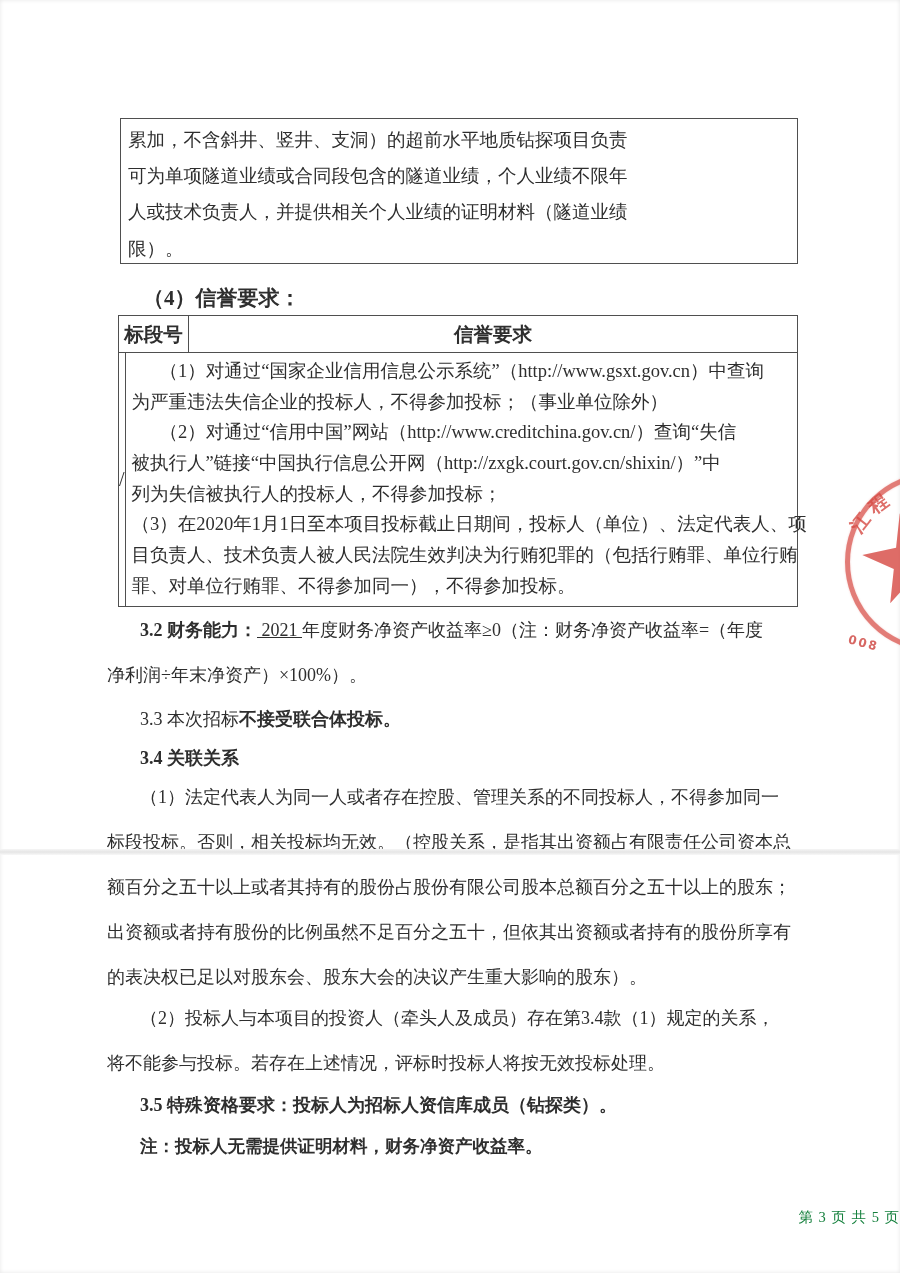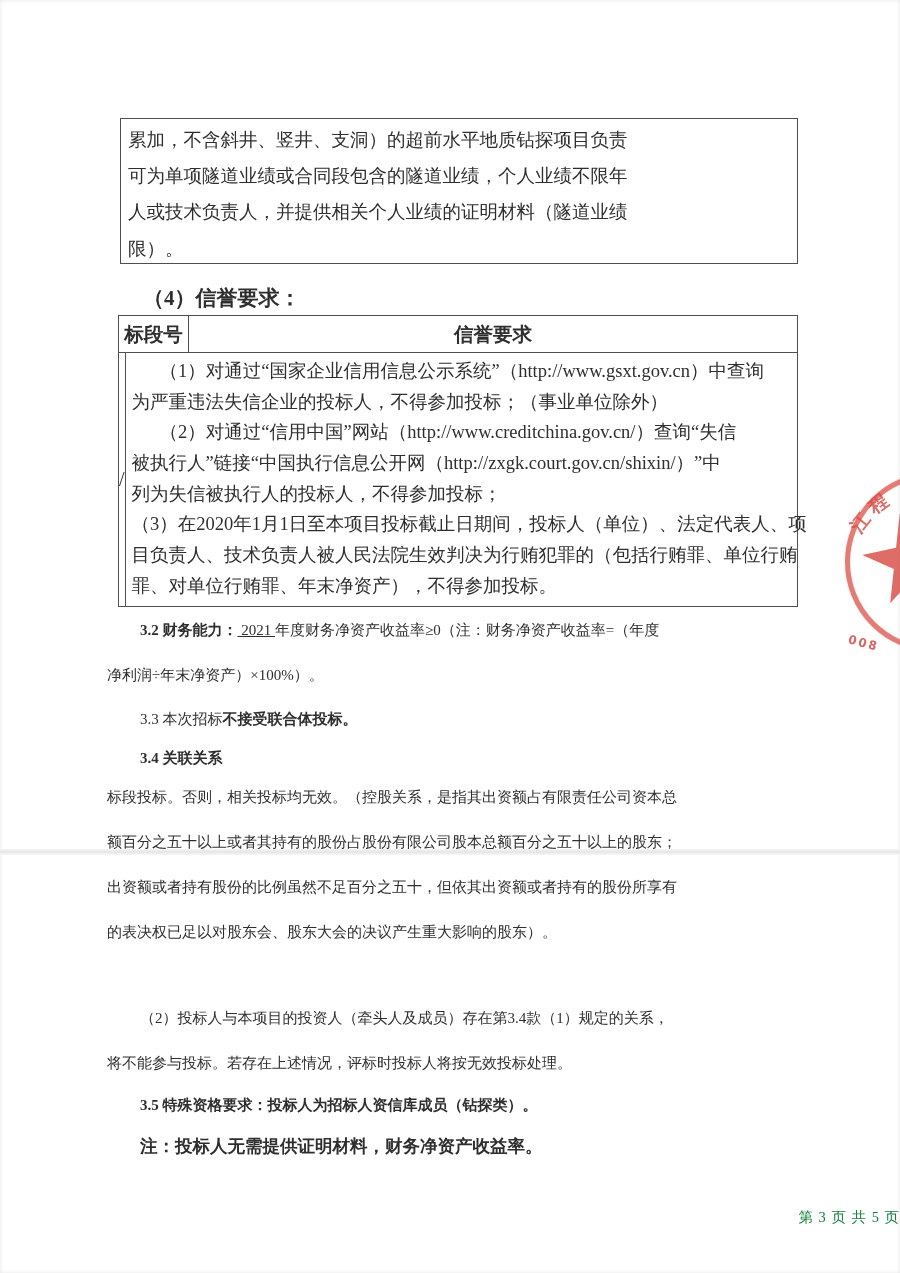--- a/index.html
+++ b/index.html
@@ -25,21 +25,21 @@
   .t2 .hc{display:flex;align-items:center;justify-content:center;font-weight:bold;font-size:19.5px;box-sizing:border-box;}
   .t2 .hc1{width:70px;border-right:1px solid #4f4f4f;}
   .t2 .hc2{flex:1;}
   .t2 .brow{display:flex;box-sizing:border-box;}
   .t2 .bc1{width:70px;border-right:1px solid #4f4f4f;display:flex;align-items:center;justify-content:center;font-size:20px;box-sizing:border-box;}
   .t2 .bc2{flex:1;padding:3px 4px 4px 6px;box-sizing:border-box;}
   .t2 .ln{height:30.7px;line-height:30.7px;font-size:18.5px;white-space:pre;}
   .ind2{padding-left:28px;}
   
   .para{position:absolute;left:107px;width:760px;}
-  .para .ln{height:45px;line-height:45px;font-size:15px;white-space:pre;}
+  .para .ln{height:45px;line-height:45px;font-size:18px;white-space:pre;}
   .indent{padding-left:33px;}
   .heading{font-weight:bold;}
   .small-ln{height:40px;line-height:40px;font-size:17.5px;white-space:pre;font-weight:bold;}
   .footer{position:absolute;left:0;top:1208px;width:900px;text-align:right;font-size:14.5px;color:#15803d;letter-spacing:1px;}
   
   .seam{position:absolute;left:0;top:849px;width:900px;height:6px;
         background:linear-gradient(to bottom,#f6f6f6,#e5e5e5 50%,#f8f8f8);}
   
   .seal{position:absolute;left:0;top:0;width:900px;height:1273px;pointer-events:none;}
   .seal-ring{position:absolute;left:845px;top:472px;width:180px;height:180px;
@@ -82,39 +82,40 @@
     <div class="brow">
       <div class="bc1">/</div>
       <div class="bc2">
         <div class="ln ind2">（1）对通过“国家企业信用信息公示系统”（http://www.gsxt.gov.cn）中查询</div>
         <div class="ln">为严重违法失信企业的投标人，不得参加投标；（事业单位除外）</div>
         <div class="ln ind2">（2）对通过“信用中国”网站（http://www.creditchina.gov.cn/）查询“失信</div>
         <div class="ln">被执行人”链接“中国执行信息公开网（http://zxgk.court.gov.cn/shixin/）”中</div>
         <div class="ln">列为失信被执行人的投标人，不得参加投标；</div>
         <div class="ln">（3）在2020年1月1日至本项目投标截止日期间，投标人（单位）、法定代表人、项</div>
         <div class="ln">目负责人、技术负责人被人民法院生效判决为行贿犯罪的（包括行贿罪、单位行贿</div>
-        <div class="ln">罪、对单位行贿罪、年末净资产），不得参加投标。</div>
+        <div class="ln">罪、对单位行贿罪、不得参加同一），不得参加投标。</div>
       </div>
     </div>
   </div>
 
   <div class="para" style="top:608px;">
     <div class="ln indent"><span style="white-space: pre; font-weight: bold;">3.2 财务能力：</span><span style="white-space: pre; text-decoration: underline;"> 2021 </span><span style="white-space: pre;">年度财务净资产收益率≥0（注：财务净资产收益率=（年度</span></div>
     <div class="ln"><span style="white-space: pre;">净利润÷年末净资产）×100%）。</span></div>
   </div>
 
   <div class="para" style="top:697px;">
     <div class="ln indent"><span style="white-space: pre;">3.3 本次招标</span><span style="white-space: pre; font-weight: bold;">不接受联合体投标。</span></div>
   </div>
 
   <div class="para" style="top:736px;">
     <div class="ln indent"><span style="white-space: pre; font-weight: bold;">3.4 关联关系</span></div>
   </div>
 
   <div class="para" style="top:775px;">
+    <div class="ln indent">（1）法定代表人为同一人或者存在控股、管理关系的不同投标人，不得参加同一</div>
     <div class="ln">标段投标。否则，相关投标均无效。（控股关系，是指其出资额占有限责任公司资本总</div>
     <div class="ln">额百分之五十以上或者其持有的股份占股份有限公司股本总额百分之五十以上的股东；</div>
     <div class="ln">出资额或者持有股份的比例虽然不足百分之五十，但依其出资额或者持有的股份所享有</div>
     <div class="ln">的表决权已足以对股东会、股东大会的决议产生重大影响的股东）。</div>
   </div>
 
   <div class="para" style="top:996px;">
     <div class="ln indent">（2）投标人与本项目的投资人（牵头人及成员）存在第3.4款（1）规定的关系，</div>
     <div class="ln">将不能参与投标。若存在上述情况，评标时投标人将按无效投标处理。</div>
   </div>

